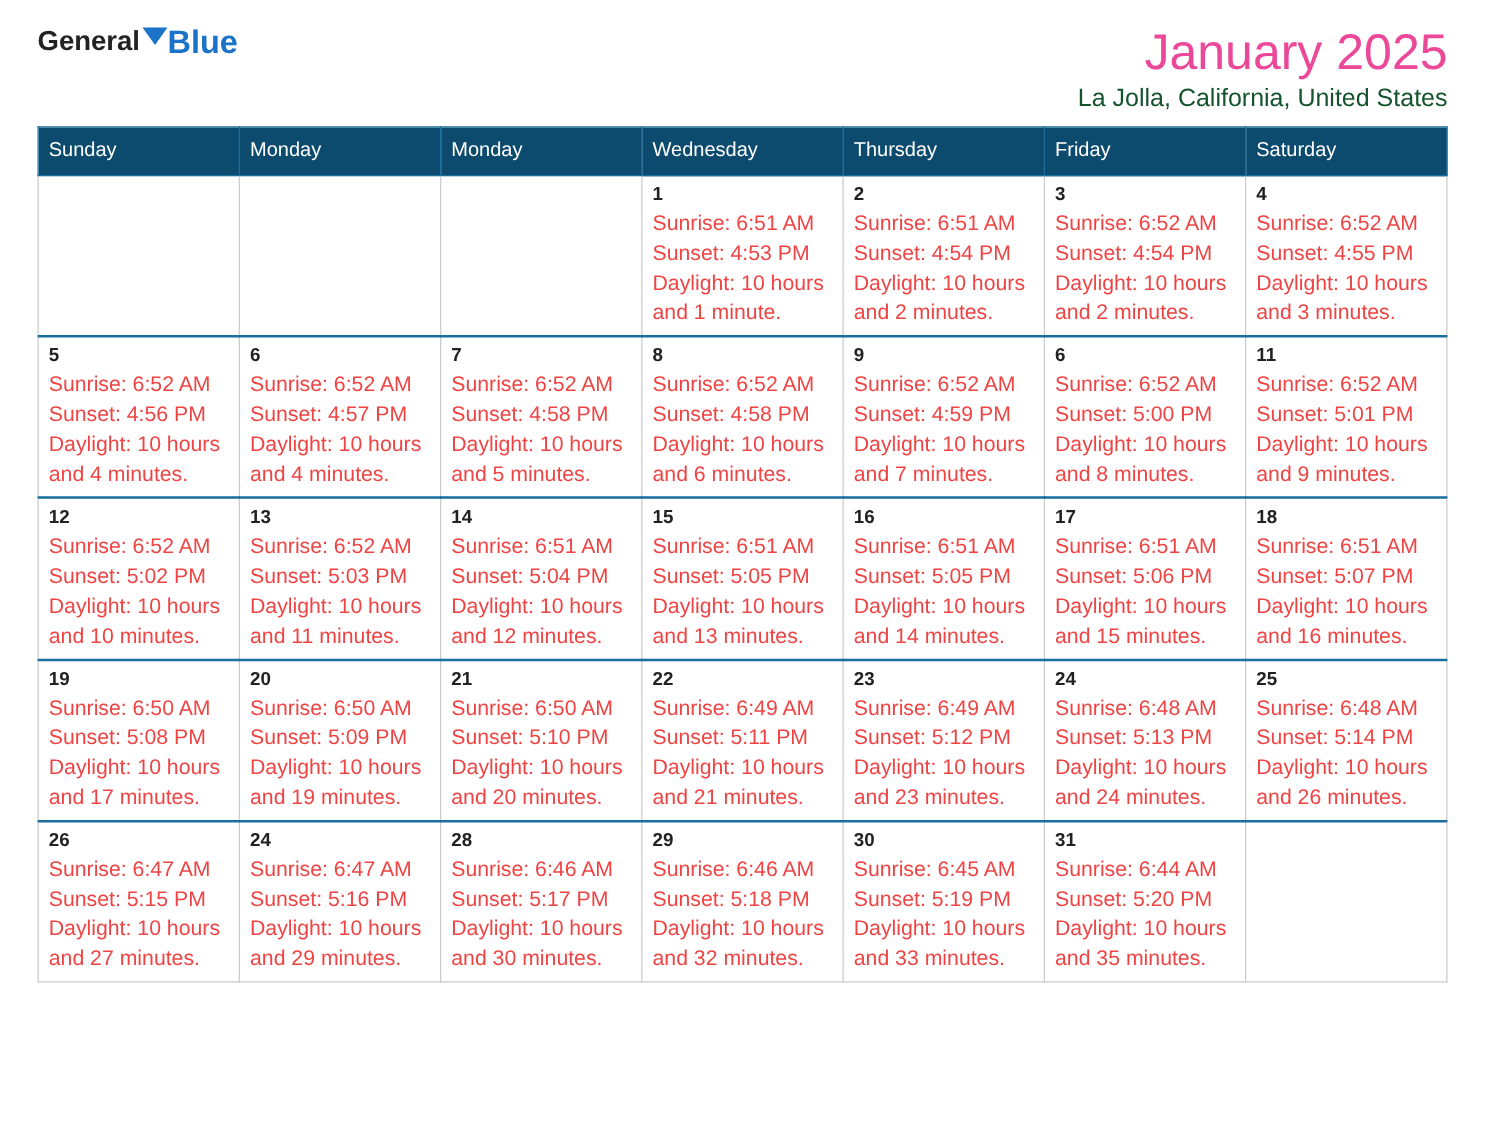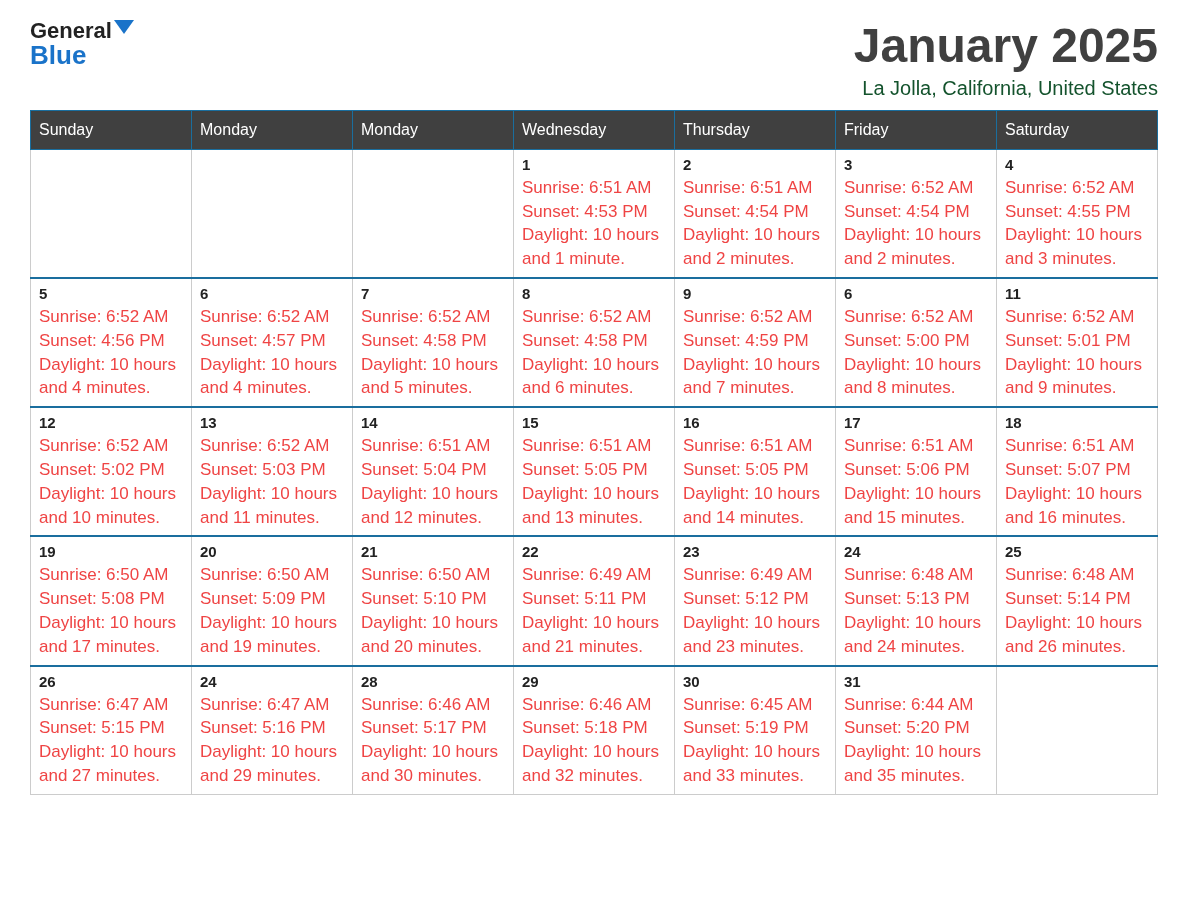--- a/index.html
+++ b/index.html
@@ -12,21 +12,21 @@
       padding: 20px 30px;
     }
     .header {
       display: flex;
       justify-content: space-between;
       align-items: flex-start;
       margin-bottom: 10px;
     }
     .logo {
       display: flex;
-      flex-direction: column;
+      flex-direction: row;
       line-height: 1;
     }
     .logo-general {
       font-size: 22px;
       font-weight: bold;
       color: #222;
       letter-spacing: 0;
     }
     .logo-blue {
       font-size: 26px;
@@ -42,37 +42,37 @@
       border-top: 14px solid #1a73c9;
       margin-left: 2px;
       vertical-align: middle;
       position: relative;
       top: -4px;
     }
     .title-area {
       text-align: right;
     }
     .calendar-title {
-      font-size: 48px;
-      font-weight: bold;
-      color: #404040;
+      font-size: 40px;
+      font-weight: normal;
+      color: #ec4899;
       line-height: 1.1;
     }
     .calendar-subtitle {
       font-size: 20px;
       color: #14532d;
       margin-top: 4px;
     }
     table {
       width: 100%;
       border-collapse: collapse;
       margin-top: 10px;
     }
     thead th {
-      background-color: #404040;
+      background-color: #0c4a6e;
       color: #fff;
       font-size: 16px;
       font-weight: normal;
       padding: 10px 8px;
       text-align: left;
       border: 1px solid #1a6e9e;
     }
     tbody td {
       border: 1px solid #ccc;
       vertical-align: top;

